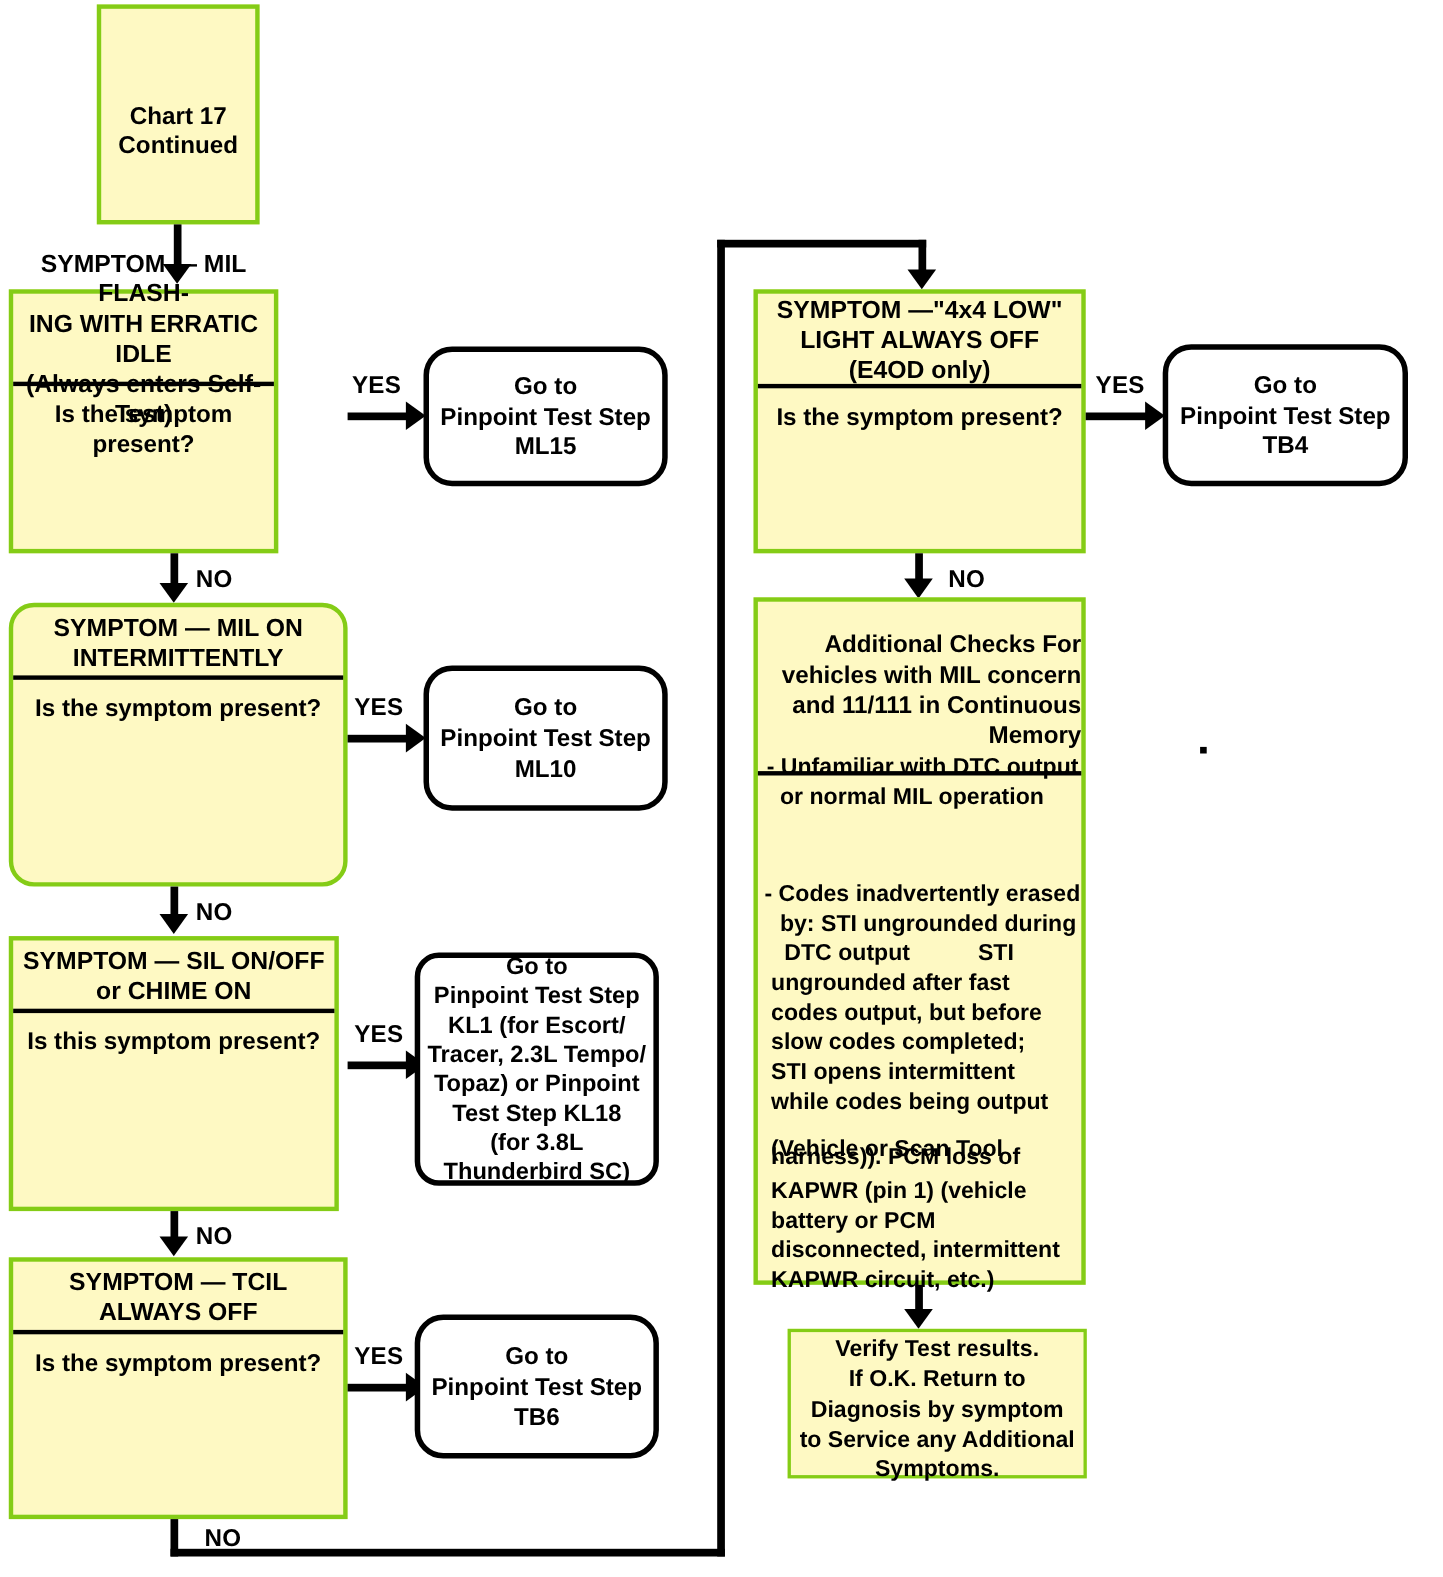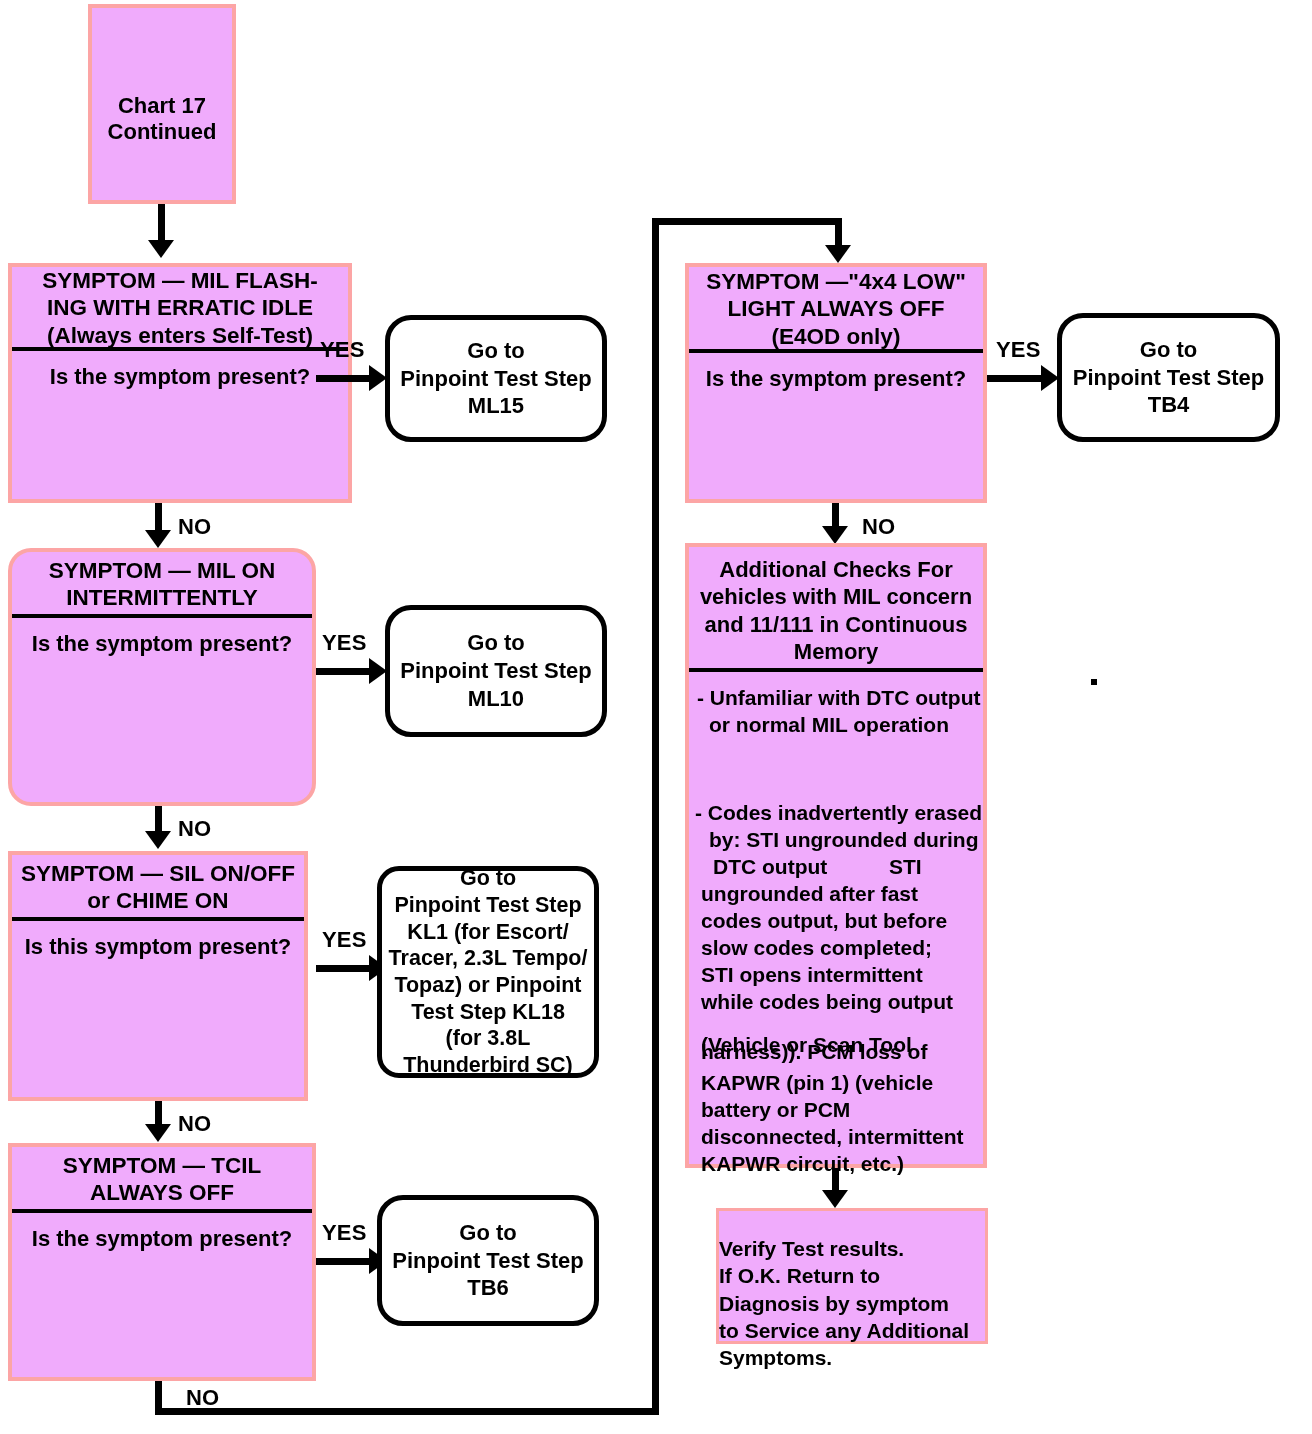--- a/index.html
+++ b/index.html
@@ -15,22 +15,22 @@
     position: relative;
     width: 1312px;
     height: 1434px;
     background: #ffffff;
     overflow: hidden;
   }
   
   .box {
     position: absolute;
     box-sizing: border-box;
-    border: 4px solid #fca5a5;
-    background: #f0abfc;
+    border: 4px solid #84cc16;
+    background: #fef9c3;
   }
   .rbox {
     position: absolute;
     box-sizing: border-box;
     border: 5px solid #000;
     border-radius: 26px;
     background: #fff;
     display: flex;
     align-items: center;
     justify-content: center;
@@ -93,21 +93,21 @@
 <div id="canvas">
 
   <div class="box" style="left:88px; top:4px; width:148px; height:200px;">
     <div class="qtext t-body" style="top:84px;">Chart 17</div>
     <div class="qtext t-body" style="top:110px;">Continued</div>
   </div>
 
   <div class="vline" style="left:158px; top:204px; height:40px;"></div>
   <div class="arrow-down" style="left:148px; top:240px;"></div>
 
-  <div class="box" style="left:8px; top:263px; width:344px; height:240px;">
+  <div class="box" style="left:8px; top:263px; width:245px; height:240px;">
     <div class="hdr t-hdr" style="height:84px; flex-direction:column; padding-top:2px;">
       <div>SYMPTOM — MIL FLASH-</div>
       <div>ING WITH ERRATIC IDLE</div>
       <div>(Always enters Self-Test)</div>
     </div>
     <div class="qtext t-body" style="top:96px;">Is the symptom present?</div>
   </div>
 
   <div class="hline" style="left:316px; top:375px; width:55px;"></div>
   <div class="arrow-right" style="left:369px; top:365px;"></div>
@@ -226,21 +226,21 @@
       <div>Pinpoint Test Step</div>
       <div>TB4</div>
     </div>
   </div>
 
   <div class="vline" style="left:832px; top:503px; height:28px;"></div>
   <div class="arrow-down" style="left:822px; top:526px;"></div>
   <div class="cap" style="left:862px; top:514px;">NO</div>
 
   <div class="box" style="left:685px; top:543px; width:302px; height:625px;">
-    <div class="hdr t-body" style="height:125px; flex-direction:column; padding-top:6px;">
+    <div class="hdr t-body" style="height:158px; flex-direction:column; padding-top:6px;align-items:flex-end;">
       <div>Additional Checks  For</div>
       <div>vehicles with MIL concern</div>
       <div>and 11/111 in Continuous</div>
       <div>Memory</div>
     </div>
 
     <div class="ltext t-small" style="left:8px; top:137px;">- Unfamiliar with DTC output</div>
     <div class="ltext t-small" style="left:20px; top:164px;">or normal MIL operation</div>
 
     <div class="ltext t-small" style="left:6px; top:252px;">- Codes inadvertently erased</div>
@@ -257,21 +257,21 @@
     <div class="ltext t-small" style="left:12px; top:522px;">KAPWR (pin 1) (vehicle</div>
     <div class="ltext t-small" style="left:12px; top:549px;">battery or PCM</div>
     <div class="ltext t-small" style="left:12px; top:576px;">disconnected, intermittent</div>
     <div class="ltext t-small" style="left:12px; top:603px;">KAPWR circuit, etc.)</div>
   </div>
 
   <div class="vline" style="left:832px; top:1168px; height:26px;"></div>
   <div class="arrow-down" style="left:822px; top:1190px;"></div>
 
   <div class="box" style="left:716px; top:1208px; width:272px; height:136px; border-width:3px;">
-    <div class="t-small" style="padding-top:24px;">
+    <div class="t-small" style="text-align:center; padding-top:2px;">
       <div>Verify Test results.</div>
       <div>If O.K. Return to</div>
       <div>Diagnosis by symptom</div>
       <div>to Service any Additional</div>
       <div>Symptoms.</div>
     </div>
   </div>
 
   <div class="dot" style="left:1091px; top:679px;"></div>
 

